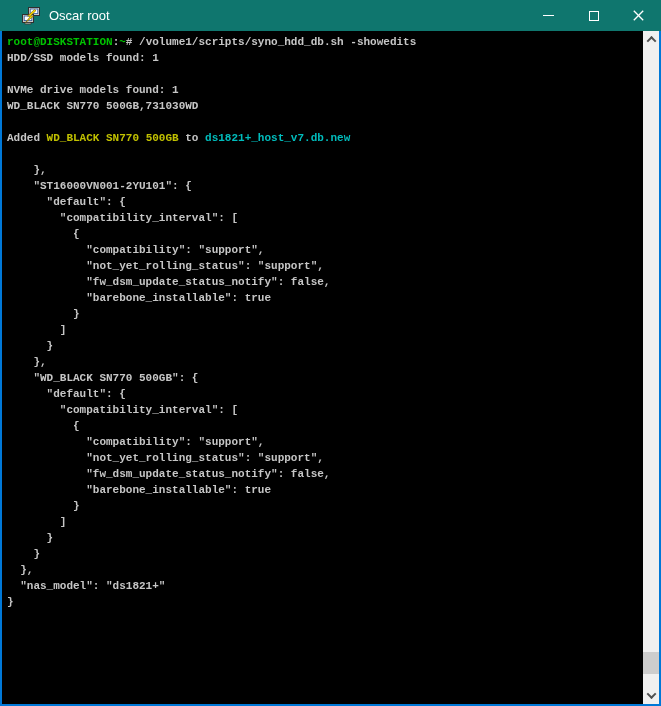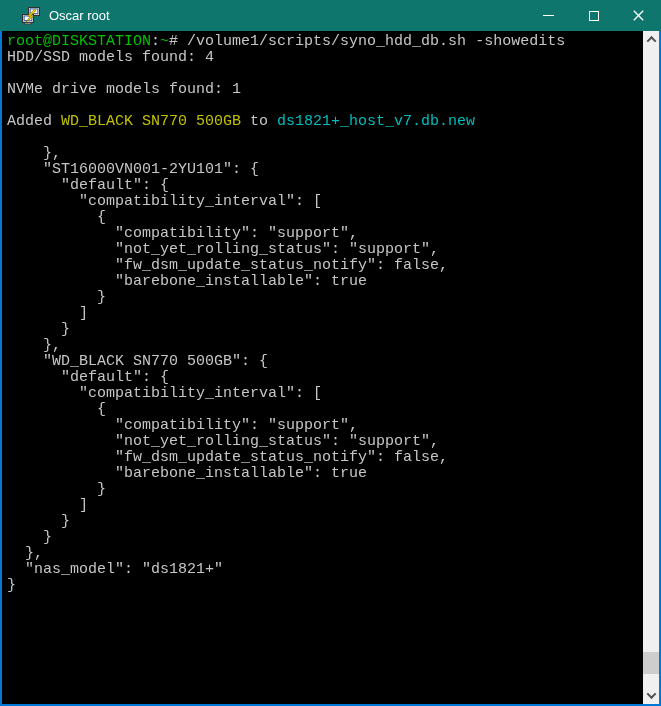--- a/index.html
+++ b/index.html
@@ -53,25 +53,26 @@
   }
   .terminal {
     flex: 1 1 auto;
     background: #000;
     padding: 3px 0 0 5px;
     overflow: hidden;
     cursor: text;
   }
   .term-line {
     font-family: "Liberation Mono", "DejaVu Sans Mono", monospace;
-    font-size: 15px;
+    font-size: 11px;
     line-height: 16px;
     height: 16px;
     white-space: pre;
     color: #c6c6c6;
+    font-weight: bold;
   }
 
   
   .scrollbar {
     position: relative;
     flex: 0 0 16px;
     width: 16px;
     background: #f0f0f0;
   }
   .sb-btn {
@@ -127,23 +128,24 @@
           <line x1="0.8" y1="0.8" x2="10.2" y2="10.2" stroke="#ffffff" stroke-width="1.3"></line>
           <line x1="10.2" y1="0.8" x2="0.8" y2="10.2" stroke="#ffffff" stroke-width="1.3"></line>
         </svg>
       </div>
     </div>
   </div>
 
   <div class="bodyarea">
     <div class="terminal" style="background: rgb(0, 0, 0);">
         <div class="term-line"><span style="color: rgb(0, 195, 0);">root@DISKSTATION</span><span style="color: rgb(198, 198, 198);">:</span><span style="color: rgb(0, 195, 0);">~</span><span style="color: rgb(198, 198, 198);"># </span><span style="color: rgb(198, 198, 198);">/volume1/scripts/syno_hdd_db.sh -showedits</span></div>
-        <div class="term-line"><span style="color: rgb(198, 198, 198);">HDD/SSD models found: 4</span></div>
+        <div class="term-line"><span style="color: rgb(198, 198, 198);">HDD/SSD models found: 1</span></div>
         <div class="term-line">&nbsp;</div>
         <div class="term-line"><span style="color: rgb(198, 198, 198);">NVMe drive models found: 1</span></div>
+        <div class="term-line"><span style="color: rgb(198, 198, 198);">WD_BLACK SN770 500GB,731030WD</span></div>
         <div class="term-line">&nbsp;</div>
         <div class="term-line"><span style="color: rgb(198, 198, 198);">Added </span><span style="color: rgb(193, 193, 0);">WD_BLACK SN770 500GB</span><span style="color: rgb(198, 198, 198);"> to </span><span style="color: rgb(0, 189, 189);">ds1821+_host_v7.db.new</span></div>
         <div class="term-line">&nbsp;</div>
         <div class="term-line"><span style="color: rgb(198, 198, 198);">    },</span></div>
         <div class="term-line"><span style="color: rgb(198, 198, 198);">    "ST16000VN001-2YU101": {</span></div>
         <div class="term-line"><span style="color: rgb(198, 198, 198);">      "default": {</span></div>
         <div class="term-line"><span style="color: rgb(198, 198, 198);">        "compatibility_interval": [</span></div>
         <div class="term-line"><span style="color: rgb(198, 198, 198);">          {</span></div>
         <div class="term-line"><span style="color: rgb(198, 198, 198);">            "compatibility": "support",</span></div>
         <div class="term-line"><span style="color: rgb(198, 198, 198);">            "not_yet_rolling_status": "support",</span></div>

